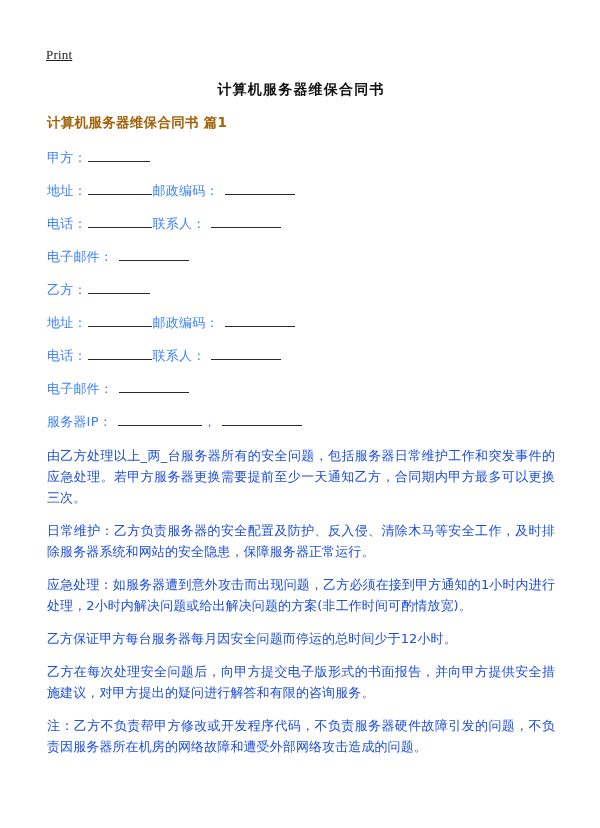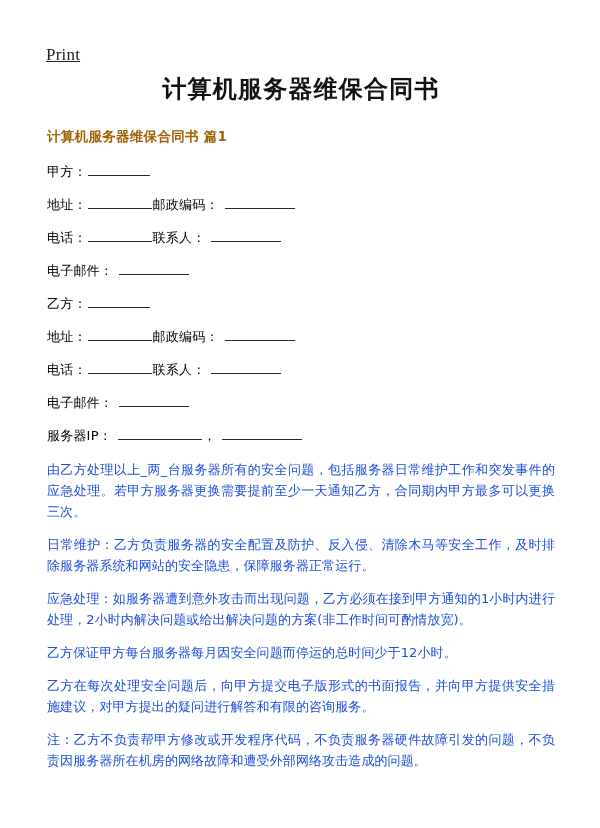--- a/index.html
+++ b/index.html
@@ -20,38 +20,38 @@
     width: 600px;
     height: 828px;
     background: #ffffff;
     box-sizing: border-box;
   }
   .print-link {
     position: absolute;
     left: 46px;
     top: 47px;
     font-family: "Liberation Serif", "DejaVu Serif", serif;
-    font-size: 17px;
+    font-size: 13px;
     line-height: 16px;
     color: #222222;
     letter-spacing: 0.2px;
   }
   .content {
     position: absolute;
     left: 47px;
     top: 76px;
     width: 508px;
   }
   .doc-title {
-    font-size: 24px;
+    font-size: 14px;
     line-height: 26px;
     font-weight: bold;
     text-align: center;
     letter-spacing: 1.2px;
-    margin: 0 0 24px 0;
+    margin: 0 0 10px 0;
     color: #111111;
   }
   .subtitle {
     font-size: 13px;
     line-height: 20px;
     margin: 0 0 14px 0;
     letter-spacing: 0.2px;
     color: #1b1b1b;
   }
   .section-heading {
@@ -61,21 +61,21 @@
     margin: 0 0 16px 0;
     letter-spacing: 0.3px;
     color: #a16207;
   }
   .field-line {
     font-size: 13px;
     line-height: 20px;
     margin: 0 0 13px 0;
     letter-spacing: 0.2px;
     white-space: nowrap;
-    color: #000000;
+    color: #3b82f6;
   }
   .blank {
     display: inline-block;
     border-bottom: 1px solid #2a2a2a;
     vertical-align: baseline;
     height: 13px;
     margin: 0 1px;
   }
   .blank.w-short { width: 62px; }
   .blank.w-mid   { width: 64px; }

